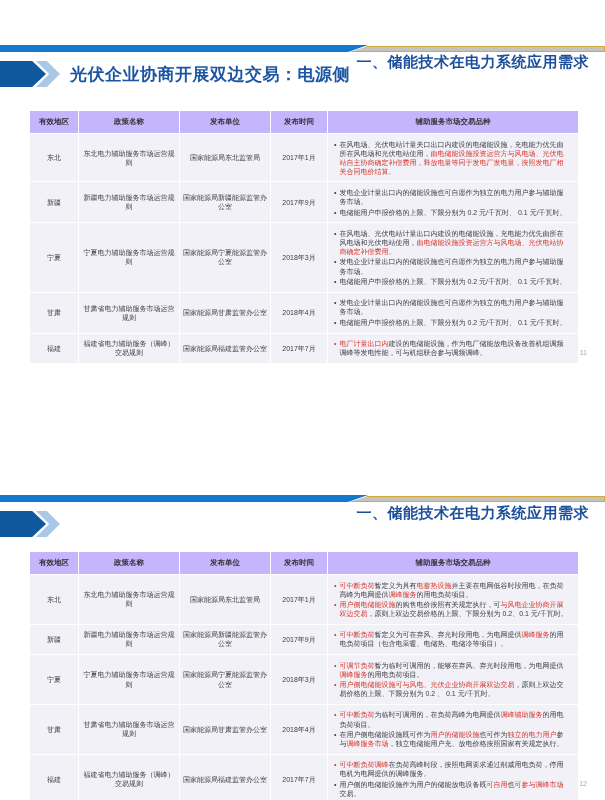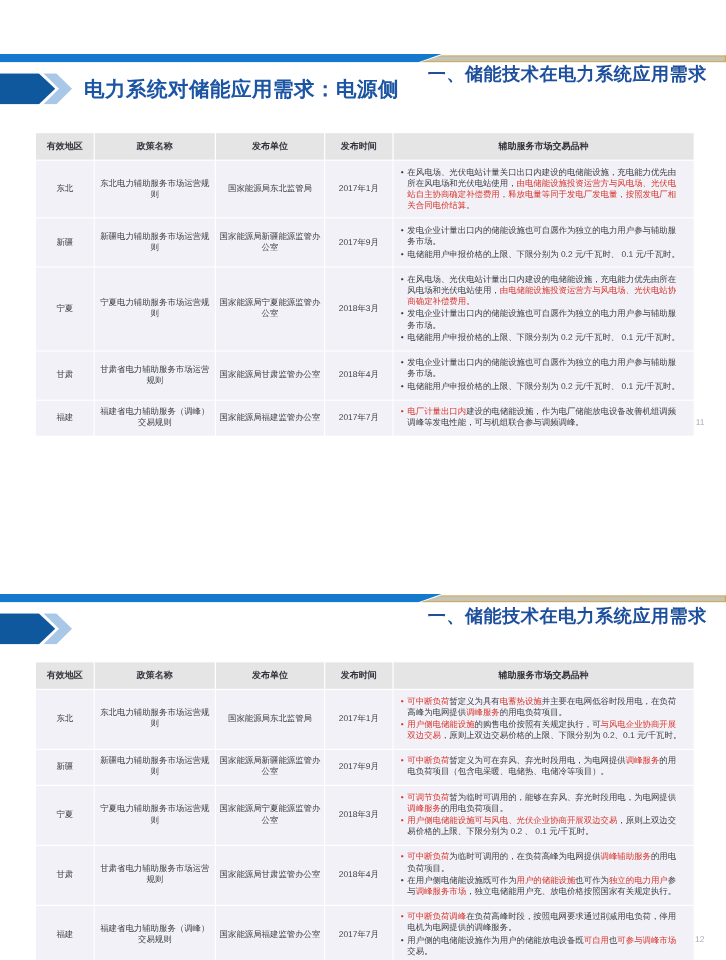--- a/index.html
+++ b/index.html
@@ -51,21 +51,21 @@
   .section-title { color: #1b55a4; font-weight: bold; font-size: 17px; margin-left: 10px; letter-spacing: 0.5px; }
 
   table.ptable {
     position: absolute; left: 29px; width: 550px;
     border-collapse: separate; border-spacing: 1px;
     table-layout: fixed;
   }
   #slide-0 table.ptable { top: 110px; }
   #slide-1 table.ptable { top: 151px; }
   .ptable th {
-    background: #e5e5e5; color: #33333b;
+    background: #c4b5fd; color: #33333b;
     font-size: 7.5px; font-weight: bold; padding: 6px 2px; text-align: center;
   }
   .ptable td {
     background: #f1f1f7; color: #3c3c44;
     font-size: 7px; line-height: 1.3; padding: 4px 3px;
     text-align: center; vertical-align: middle;
   }
   .ptable td.bullets-cell { text-align: left; padding: 4px 8px 4px 6px; }
   .bullet { display: flex; margin: 1.5px 0; }
   .bullet .dot { margin-right: 3px; flex: 0 0 auto; }
@@ -80,21 +80,21 @@
 
 <div class="slide" id="slide-0">
   <div class="corner-title">一、储能技术在电力系统应用需求</div>
   <div class="divider">
     <div class="bar-blue"></div>
     <div class="bar-gray"></div>
   </div>
   <div class="section-header">
     <div class="arrow-dark"></div>
     <div class="arrow-light"></div>
-    <div class="section-title">电力系统对储能应用需求：电源侧</div>
+    <div class="section-title">光伏企业协商开展双边交易：电源侧</div>
   </div>
   <table class="ptable">
     <colgroup>
         <col style="width:48px">
         <col style="width:100px">
         <col style="width:90px">
         <col style="width:56px">
         <col>
       </colgroup>
     <thead>

